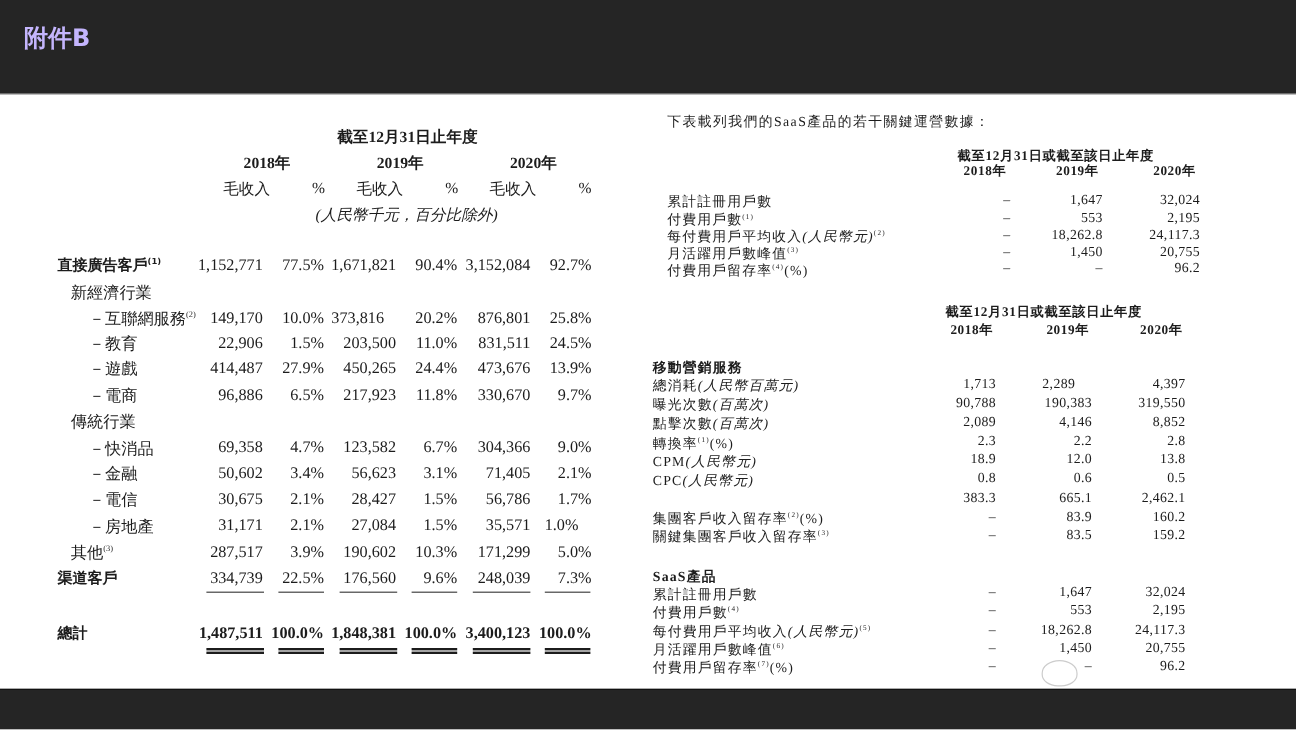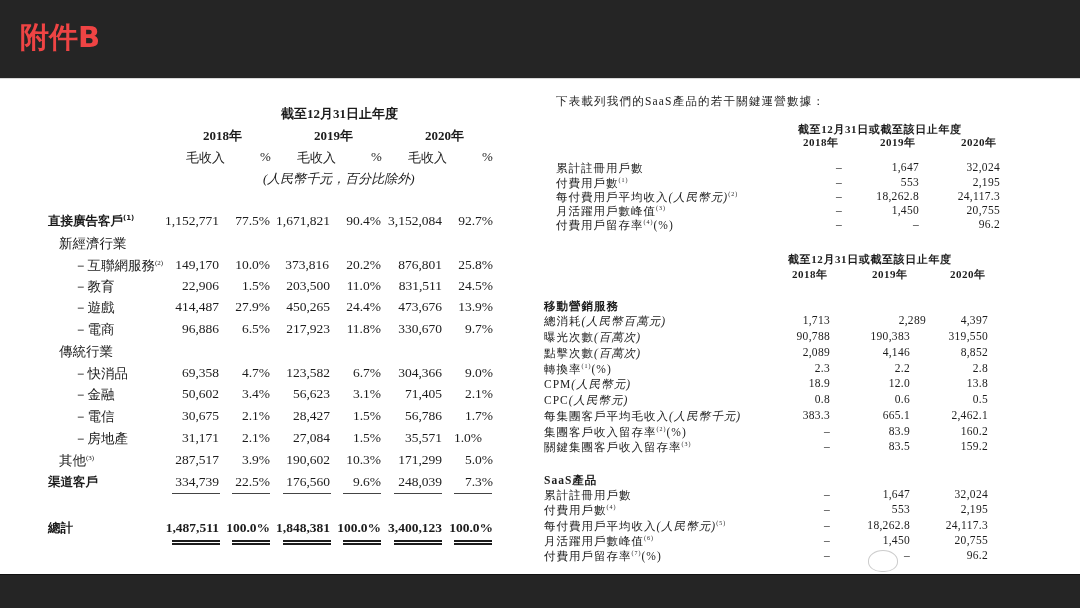--- a/index.html
+++ b/index.html
@@ -1,20 +1,20 @@
 <!DOCTYPE html>
 <html><head>
 <meta charset="utf-8">
 <style>
   * { margin: 0; padding: 0; box-sizing: border-box; }
   html, body { width: 1080px; height: 608px; overflow: hidden; background: #ffffff; }
   body { position: relative; font-family: "Liberation Serif", "DejaVu Serif", serif; color: #1c1c1c; }
 
   .topbar { position: absolute; left: 0; top: 0; width: 1080px; height: 79px; background: #252525; border-bottom: 1px solid #d8d8d8; }
-  .topbar .title { position: absolute; left: 20px; top: 18px; font-family: "DejaVu Sans", "Liberation Sans", sans-serif; font-weight: bold; font-size: 29px; color: #ef4444; letter-spacing: 0px; }
+  .topbar .title { position: absolute; left: 20px; top: 18px; font-family: "DejaVu Sans", "Liberation Sans", sans-serif; font-weight: bold; font-size: 20px; color: #c4b5fd; letter-spacing: 0px; }
 
   .bottombar { position: absolute; left: 0; top: 574px; width: 1080px; height: 34px; background: #252525; border-top: 1px solid #111; }
 
   
   .lt { position: absolute; left: 0; top: 0; }
   .lt .hdr { position: absolute; font-size: 13px; font-weight: bold; white-space: nowrap; }
   .lt .sub { position: absolute; font-size: 13px; white-space: nowrap; }
   .lt .unit { position: absolute; font-size: 13px; font-style: italic; white-space: nowrap; }
   .lt .row { position: absolute; left: 0; width: 520px; height: 20px; font-size: 13.5px; }
   .lt .row .label { position: absolute; top: 0; white-space: nowrap; }
@@ -71,21 +71,21 @@
     <span class="cell" style="right:78px;">3,152,084</span>
     <span class="cell" style="right:27px;">92.7%</span>
   </div>
   <div class="row" style="top:235px;">
     <span class="label" style="left:59px;">新經濟行業</span>
   </div>
   <div class="row" style="top:257px;">
     <span class="label" style="left:74px;"><span>－互聯網服務</span><sup>(2)</sup></span>
     <span class="cell" style="right:301px;">149,170</span>
     <span class="cell" style="right:250px;">10.0%</span>
-    <span class="cell" style="right:191px;">373,816</span>
+    <span class="cell" style="right:200px;">373,816</span>
     <span class="cell" style="right:139px;">20.2%</span>
     <span class="cell" style="right:78px;">876,801</span>
     <span class="cell" style="right:27px;">25.8%</span>
   </div>
   <div class="row" style="top:278px;">
     <span class="label" style="left:74px;">－教育</span>
     <span class="cell" style="right:301px;">22,906</span>
     <span class="cell" style="right:250px;">1.5%</span>
     <span class="cell" style="right:190px;">203,500</span>
     <span class="cell" style="right:139px;">11.0%</span>
@@ -234,21 +234,21 @@
   <div class="hdr" style="left:788px; top:252px;">截至12月31日或截至該日止年度</div>
   <div class="yr" style="left:792px; top:267px;">2018年</div>
   <div class="yr" style="left:872px; top:267px;">2019年</div>
   <div class="yr" style="left:950px; top:267px;">2020年</div>
 
   <div class="section" style="top:299px;">移動營銷服務</div>
 
   <div class="row" style="left:544px; top:314px;">
     <span class="label"><span>總消耗</span><i>(人民幣百萬元)</i></span>
     <span class="cell" style="right:164px;">1,713</span>
-    <span class="cell" style="right:68px;margin-left:20px;">2,289</span>
+    <span class="cell" style="right:98px;margin-left:20px;">2,289</span>
     <span class="cell" style="right:6px;">4,397</span>
   </div>
   <div class="row" style="left:544px; top:330px;">
     <span class="label"><span>曝光次數</span><i>(百萬次)</i></span>
     <span class="cell" style="right:164px;">90,788</span>
     <span class="cell" style="right:84px;">190,383</span>
     <span class="cell" style="right:6px;">319,550</span>
   </div>
   <div class="row" style="left:544px; top:346px;">
     <span class="label"><span>點擊次數</span><i>(百萬次)</i></span>
@@ -268,21 +268,20 @@
     <span class="cell" style="right:84px;">12.0</span>
     <span class="cell" style="right:6px;">13.8</span>
   </div>
   <div class="row" style="left:544px; top:393px;">
     <span class="label"><span>CPC</span><i>(人民幣元)</i></span>
     <span class="cell" style="right:164px;">0.8</span>
     <span class="cell" style="right:84px;">0.6</span>
     <span class="cell" style="right:6px;">0.5</span>
   </div>
   <div class="row" style="left:544px; top:409px;">
-    <span class="label"><span>每集團客戶平均毛收入</span><i>(人民幣千元)</i></span>
     <span class="cell" style="right:164px;">383.3</span>
     <span class="cell" style="right:84px;">665.1</span>
     <span class="cell" style="right:6px;">2,462.1</span>
   </div>
   <div class="row" style="left:544px; top:425px;">
     <span class="label"><span>集團客戶收入留存率</span><sup>(2)</sup><span>(%)</span></span>
     <span class="cell" style="right:164px;">–</span>
     <span class="cell" style="right:84px;">83.9</span>
     <span class="cell" style="right:6px;">160.2</span>
   </div>

